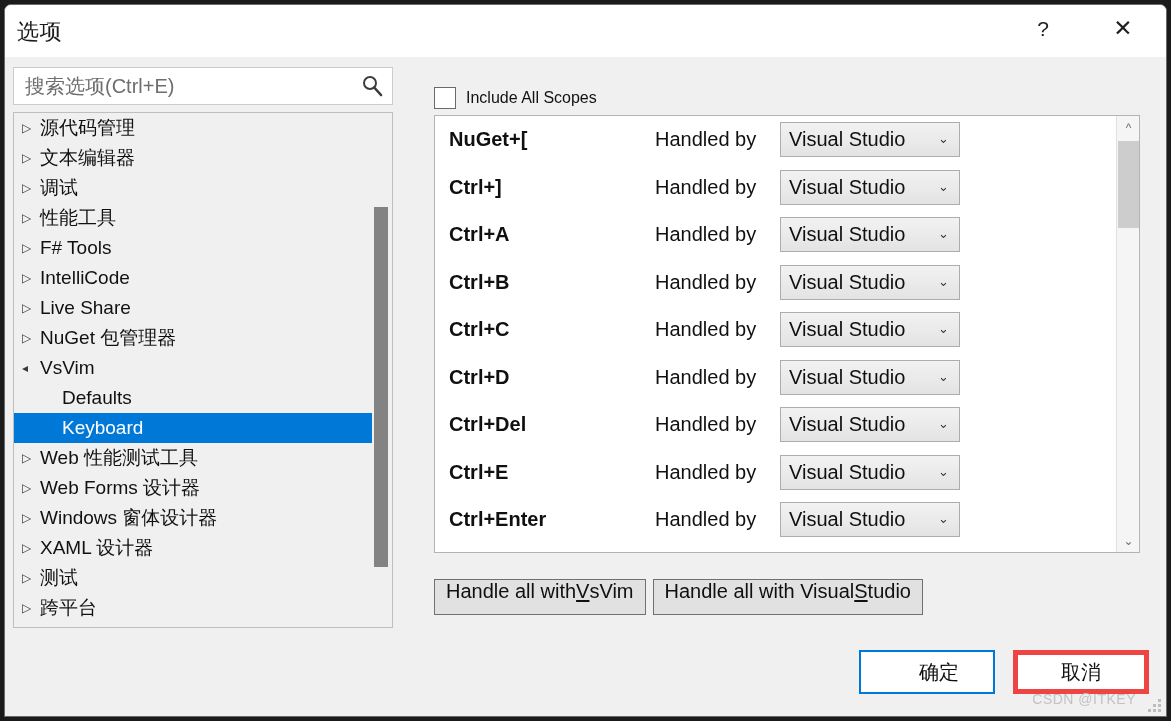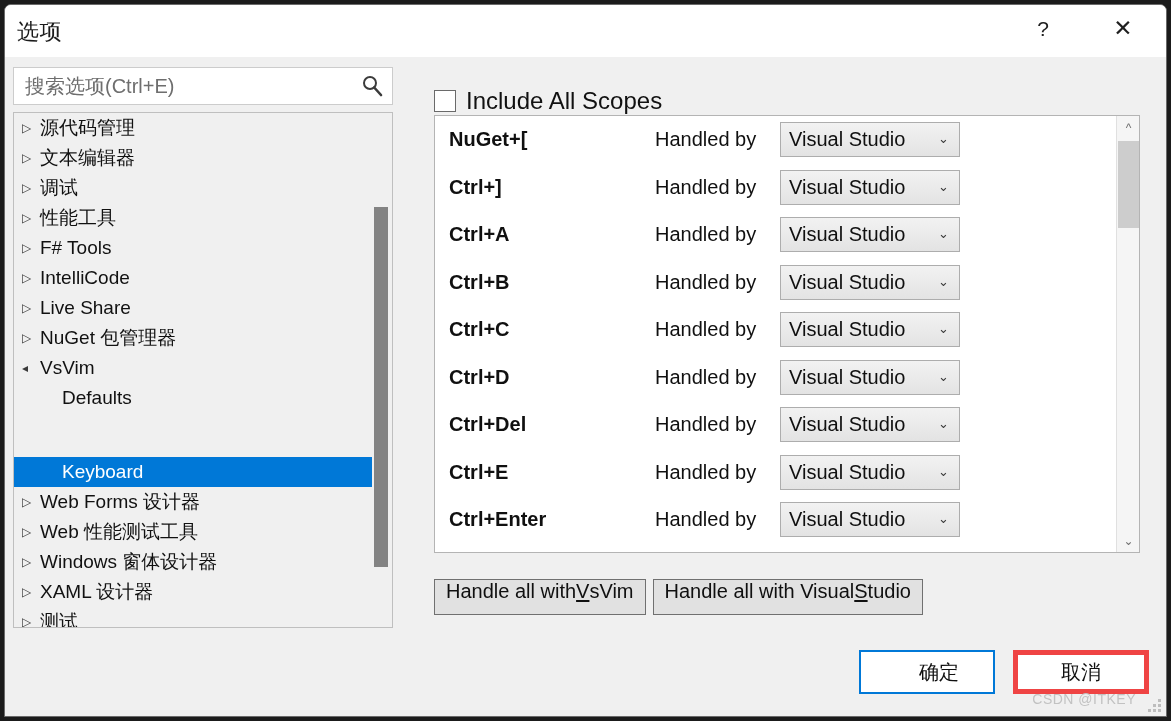--- a/index.html
+++ b/index.html
@@ -96,21 +96,20 @@
     font-size: 12px; color: #3a3a3a;
     text-align: left;
   }
   .tree-item .arrow.collapsed::before { content: "\25B7"; }
   .tree-item .arrow.expanded::before  { content: "\25C2"; }
   .tree-item.child { padding-left: 48px; }
   .tree-item.selected {
     background: #0078d7;
     color: #ffffff;
     margin-right: 20px;
-    margin-top: 44px;
   }
   #tree-scroll-track {
     position: absolute; right: 1px; top: 0;
     width: 19px; height: 100%;
     background: #f0f0f0;
   }
   #tree-scroll-thumb {
     position: absolute; right: 3px;
     top: 94px; width: 14px; height: 360px;
     background: #838383;
@@ -126,21 +125,21 @@
   #scopes-row {
     position: absolute; left: 9px; top: 30px;
     display: flex; align-items: center;
   }
   #scopes-checkbox {
     width: 22px; height: 22px;
     border: 1px solid #6a6a6a;
     background: #ffffff;
     margin-right: 10px;
   }
-  #scopes-label { font-size: 24px; color: #111; }
+  #scopes-label { font-size: 16px; color: #111; }
 
   
   #key-list {
     position: absolute; left: 9px; top: 58px;
     width: 706px; height: 438px;
     background: #ffffff;
     border: 1px solid #b4b4b4;
     overflow: hidden;
   }
   #key-rows {
@@ -315,25 +314,25 @@
             <span>VsVim</span>
           </div>
           <div class="tree-item child">
             <span>Defaults</span>
           </div>
           <div class="tree-item child selected">
             <span>Keyboard</span>
           </div>
           <div class="tree-item">
             <span class="arrow collapsed"></span>
+            <span>Web 性能测试工具</span>
+          </div>
+          <div class="tree-item">
+            <span class="arrow collapsed"></span>
             <span>Web Forms 设计器</span>
-          </div>
-          <div class="tree-item">
-            <span class="arrow collapsed"></span>
-            <span>Web 性能测试工具</span>
           </div>
           <div class="tree-item">
             <span class="arrow collapsed"></span>
             <span>Windows 窗体设计器</span>
           </div>
           <div class="tree-item">
             <span class="arrow collapsed"></span>
             <span>XAML 设计器</span>
           </div>
           <div class="tree-item">

